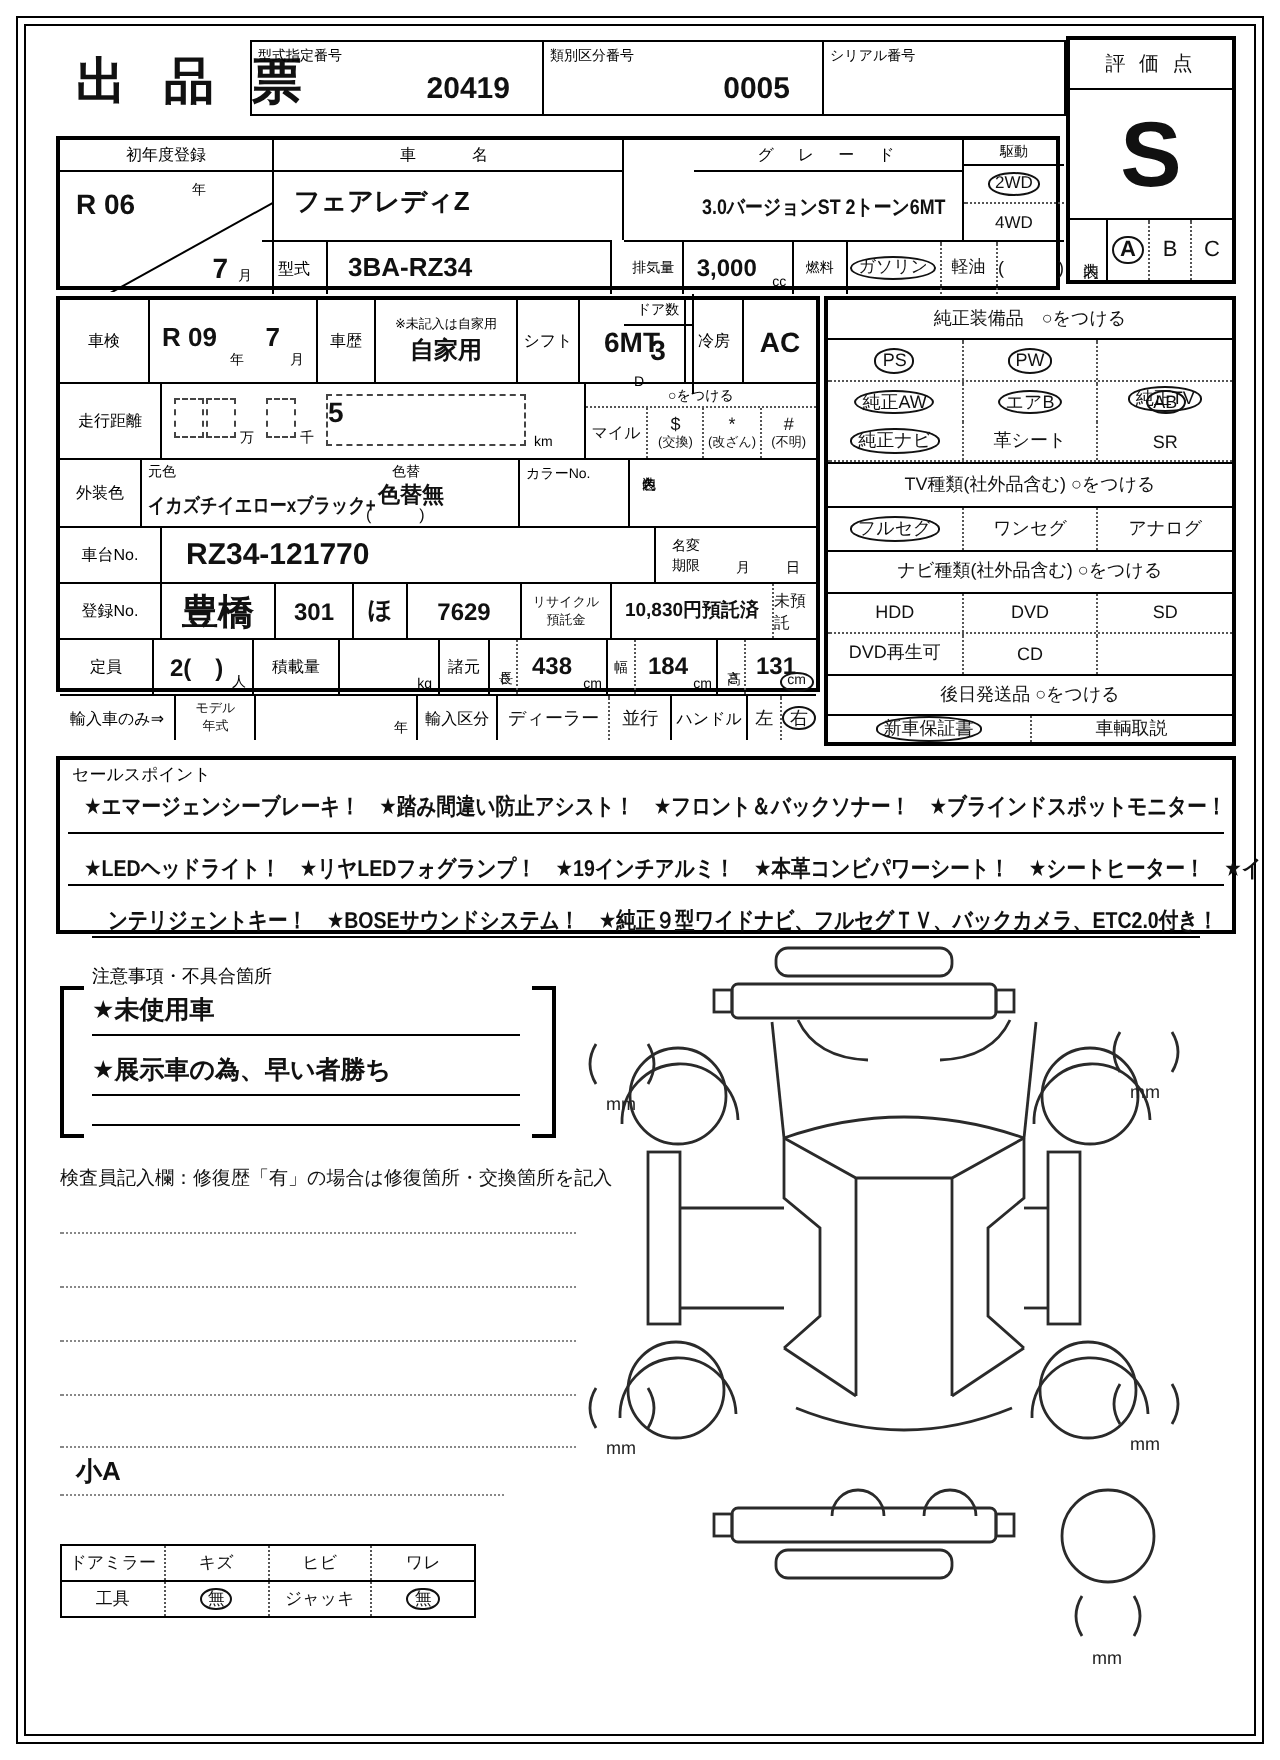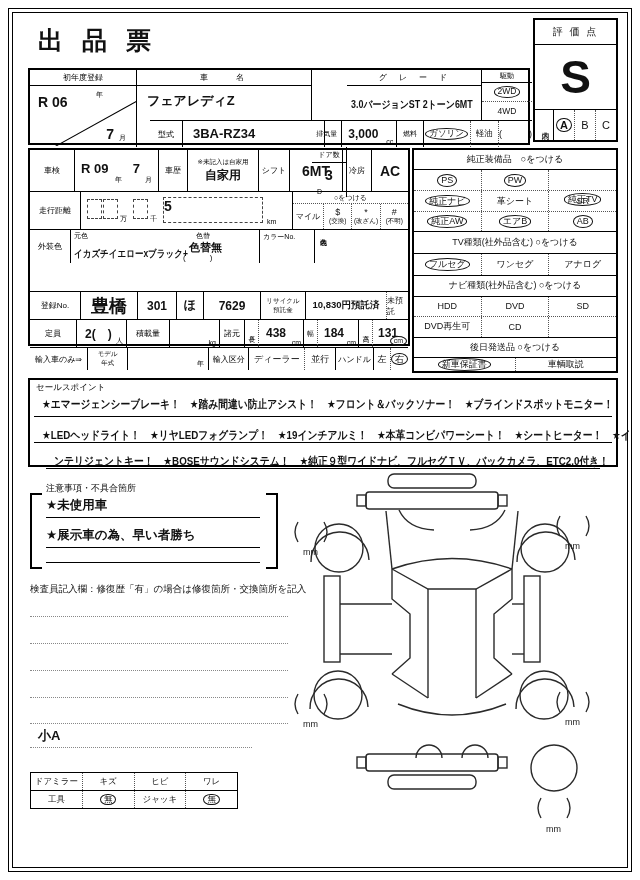--- a/index.html
+++ b/index.html
@@ -30,20 +30,34 @@
 </head>
 <body>
 
 <div class="sheet">
 
   <div class="c" style="left:8px;top:8px;width:624px;height:864px;border:1.6px solid #000;"></div>
   <div class="c" style="left:12px;top:12px;width:616px;height:856px;border:1px solid #000;"></div>
 
   <div class="c" style="left:38px;top:24px;font-size:25px;font-weight:bold;letter-spacing:6px;">出 品 票</div>
 
+  <div class="c bd fx" style="left:125px;top:20px;width:408px;height:38px;">
+    <div class="cellrel br" style="width:146px;">
+      <span class="c lb7" style="left:3px;top:2px;">型式指定番号</span>
+      <span class="c vl" style="right:16px;bottom:4px;font-size:15px;">20419</span>
+    </div>
+    <div class="cellrel br" style="width:140px;">
+      <span class="c lb7" style="left:3px;top:2px;">類別区分番号</span>
+      <span class="c vl" style="right:16px;bottom:4px;font-size:15px;">0005</span>
+    </div>
+    <div class="cellrel" style="flex:1;">
+      <span class="c lb7" style="left:3px;top:2px;">シリアル番号</span>
+      <span class="c vl" style="right:16px;bottom:4px;font-size:15px;"></span>
+    </div>
+  </div>
 
   <div class="c bd2 col" style="left:533px;top:18px;width:85px;height:124px;">
     <div class="ctr bb" style="height:24px;font-size:10px;letter-spacing:2px;">評 価 点</div>
     <div class="ctr" style="flex:1;font-size:46px;font-weight:bold;">S</div>
     <div class="fx bt" style="height:30px;">
       <div class="ctr br vtext" style="width:18px;font-size:8px;">内装</div>
       <div class="ctr dr" style="flex:1;font-size:11px;font-weight:bold;">
           <span class="circled">A</span>
         </div>
       <div class="ctr dr" style="flex:1;font-size:11px;">
@@ -66,21 +80,21 @@
         <span class="c vl" style="right:22px;bottom:4px;font-size:14px;">7</span>
         <span class="c lb7" style="right:10px;bottom:3px;">月</span>
       </div>
     </div>
 
     <div class="c br" style="left:107px;top:0;width:175px;height:50px;">
       <div class="ctr bb lb" style="height:15px;letter-spacing:4px;">車　　名</div>
       <div class="vl" style="padding:6px 0 0 10px;font-size:13px;">フェアレディZ</div>
     </div>
 
-    <div class="c fx bt br" style="left:120px;top:50px;width:175px;height:27px;">
+    <div class="c fx bt br" style="left:101px;top:50px;width:175px;height:27px;">
       <div class="ctr br lb" style="width:32px;">型式</div>
       <div class="vl" style="flex:1;padding:5px 0 0 10px;font-size:13px;">3BA-RZ34</div>
     </div>
 
     <div class="c cellrel br" style="left:282px;top:0;width:35px;height:50px;">
       <div class="ctr bb lb7" style="height:15px;">ドア数</div>
       <div class="ctr vl" style="height:24px;font-size:14px;">3</div>
       <span class="c lb7" style="left:5px;bottom:2px;">D</span>
     </div>
 
@@ -178,20 +192,32 @@
         <span class="c" style="left:112px;bottom:0;font-size:8px;">(　　　)</span>
       </div>
       <div class="cellrel br bl" style="width:56px;border-left:1.2px solid #000;">
         <span class="c lb7" style="left:3px;top:2px;">カラーNo.</span>
       </div>
       <div class="cellrel" style="flex:1;">
         <span class="c vtext lb7" style="left:3px;top:3px;height:28px;">内装色</span>
       </div>
     </div>
 
+    <div class="c fx bt" style="left:0;top:113px;width:378px;height:28px;">
+      <div class="ctr br lb" style="width:50px;">車台No.</div>
+      <div class="vl" style="width:234px;font-size:15px;padding:5px 0 0 12px;">RZ34-121770</div>
+      <div class="col ctr" style="width:30px;border-left:1.2px solid #000;">
+        <span class="lb7">名変</span>
+        <span class="lb7">期限</span>
+      </div>
+      <div class="cellrel" style="flex:1;">
+        <span class="c lb7" style="left:10px;bottom:2px;">月</span>
+        <span class="c lb7" style="right:8px;bottom:2px;">日</span>
+      </div>
+    </div>
 
     <div class="c fx bt" style="left:0;top:141px;width:378px;height:28px;">
       <div class="ctr br lb" style="width:50px;">登録No.</div>
       <div class="ctr br vl" style="width:56px;font-size:18px;">豊橋</div>
       <div class="ctr br vl" style="width:38px;font-size:12px;">301</div>
       <div class="ctr br vl" style="width:26px;font-size:12px;">ほ</div>
       <div class="ctr br vl" style="width:56px;font-size:12px;">7629</div>
       <div class="col ctr br" style="width:44px;">
         <span style="font-size:6.5px;">リサイクル</span>
         <span style="font-size:6.5px;">預託金</span>
@@ -256,40 +282,40 @@
       <div class="ctr dr" style="flex:1;font-size:9px;">
           <span class="circled">PS</span>
         </div>
       <div class="ctr dr" style="flex:1;font-size:9px;">
           <span class="circled">PW</span>
         </div>
       <div class="ctr" style="flex:1;font-size:9px;margin-top:29px;">
           <span class="circled">純正TV</span>
         </div>
     </div>
+    <div class="fx" style="height:20px;">
+      <div class="ctr dr" style="flex:1;font-size:9px;">
+          <span class="circled">純正AW</span>
+        </div>
+      <div class="ctr dr" style="flex:1;font-size:9px;">
+          <span class="circled">エアB</span>
+        </div>
+      <div class="ctr" style="flex:1;font-size:9px;">
+          <span class="circled">AB</span>
+        </div>
+    </div>
     <div class="fx db" style="height:20px;">
       <div class="ctr dr" style="flex:1;font-size:9px;">
           <span class="circled">純正ナビ</span>
         </div>
       <div class="ctr dr" style="flex:1;font-size:9px;">
           <span>革シート</span>
         </div>
       <div class="ctr" style="flex:1;font-size:9px;">
           <span>SR</span>
-        </div>
-    </div>
-    <div class="fx" style="height:20px;">
-      <div class="ctr dr" style="flex:1;font-size:9px;">
-          <span class="circled">純正AW</span>
-        </div>
-      <div class="ctr dr" style="flex:1;font-size:9px;">
-          <span class="circled">エアB</span>
-        </div>
-      <div class="ctr" style="flex:1;font-size:9px;">
-          <span class="circled">AB</span>
         </div>
     </div>
     <div class="ctr" style="height:21px;font-size:9px;border-top:1.8px solid #000;border-bottom:1.2px solid #000;">TV種類(社外品含む) ○をつける</div>
     <div class="fx" style="height:22px;">
       <div class="ctr dr" style="flex:1;font-size:9px;">
           <span class="circled">フルセグ</span>
         </div>
       <div class="ctr dr" style="flex:1;font-size:9px;">
           <span>ワンセグ</span>
         </div>

